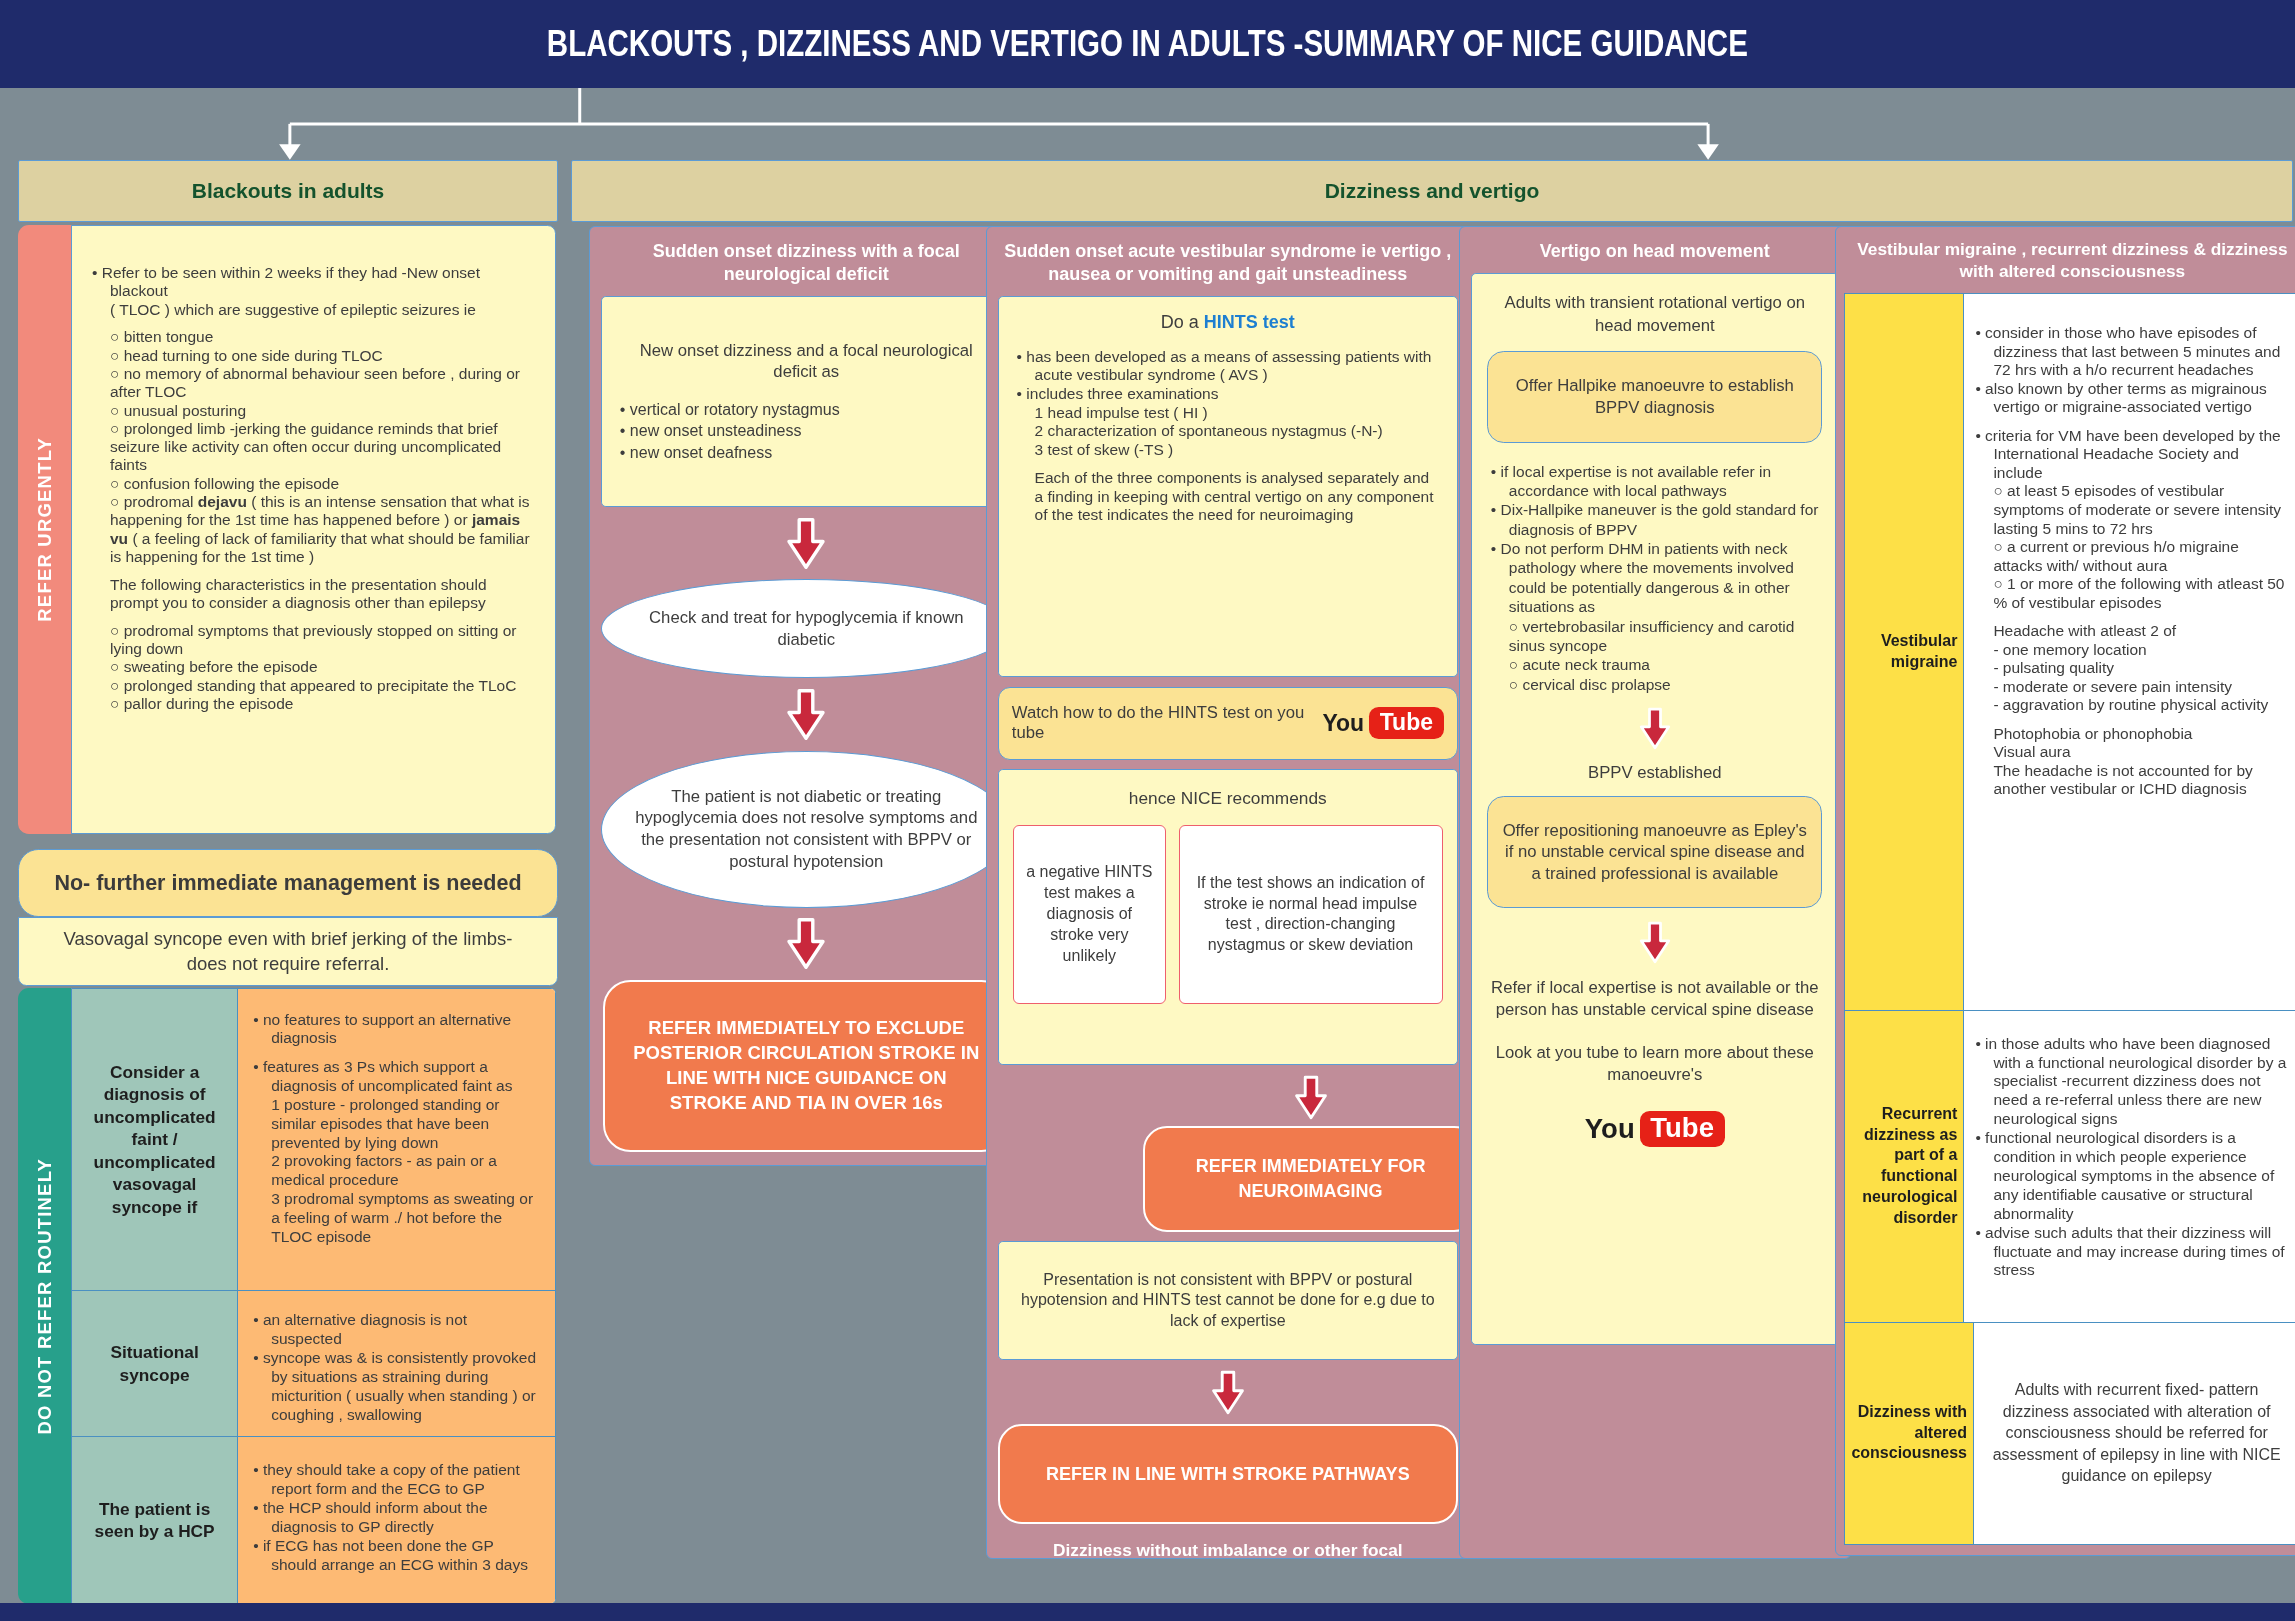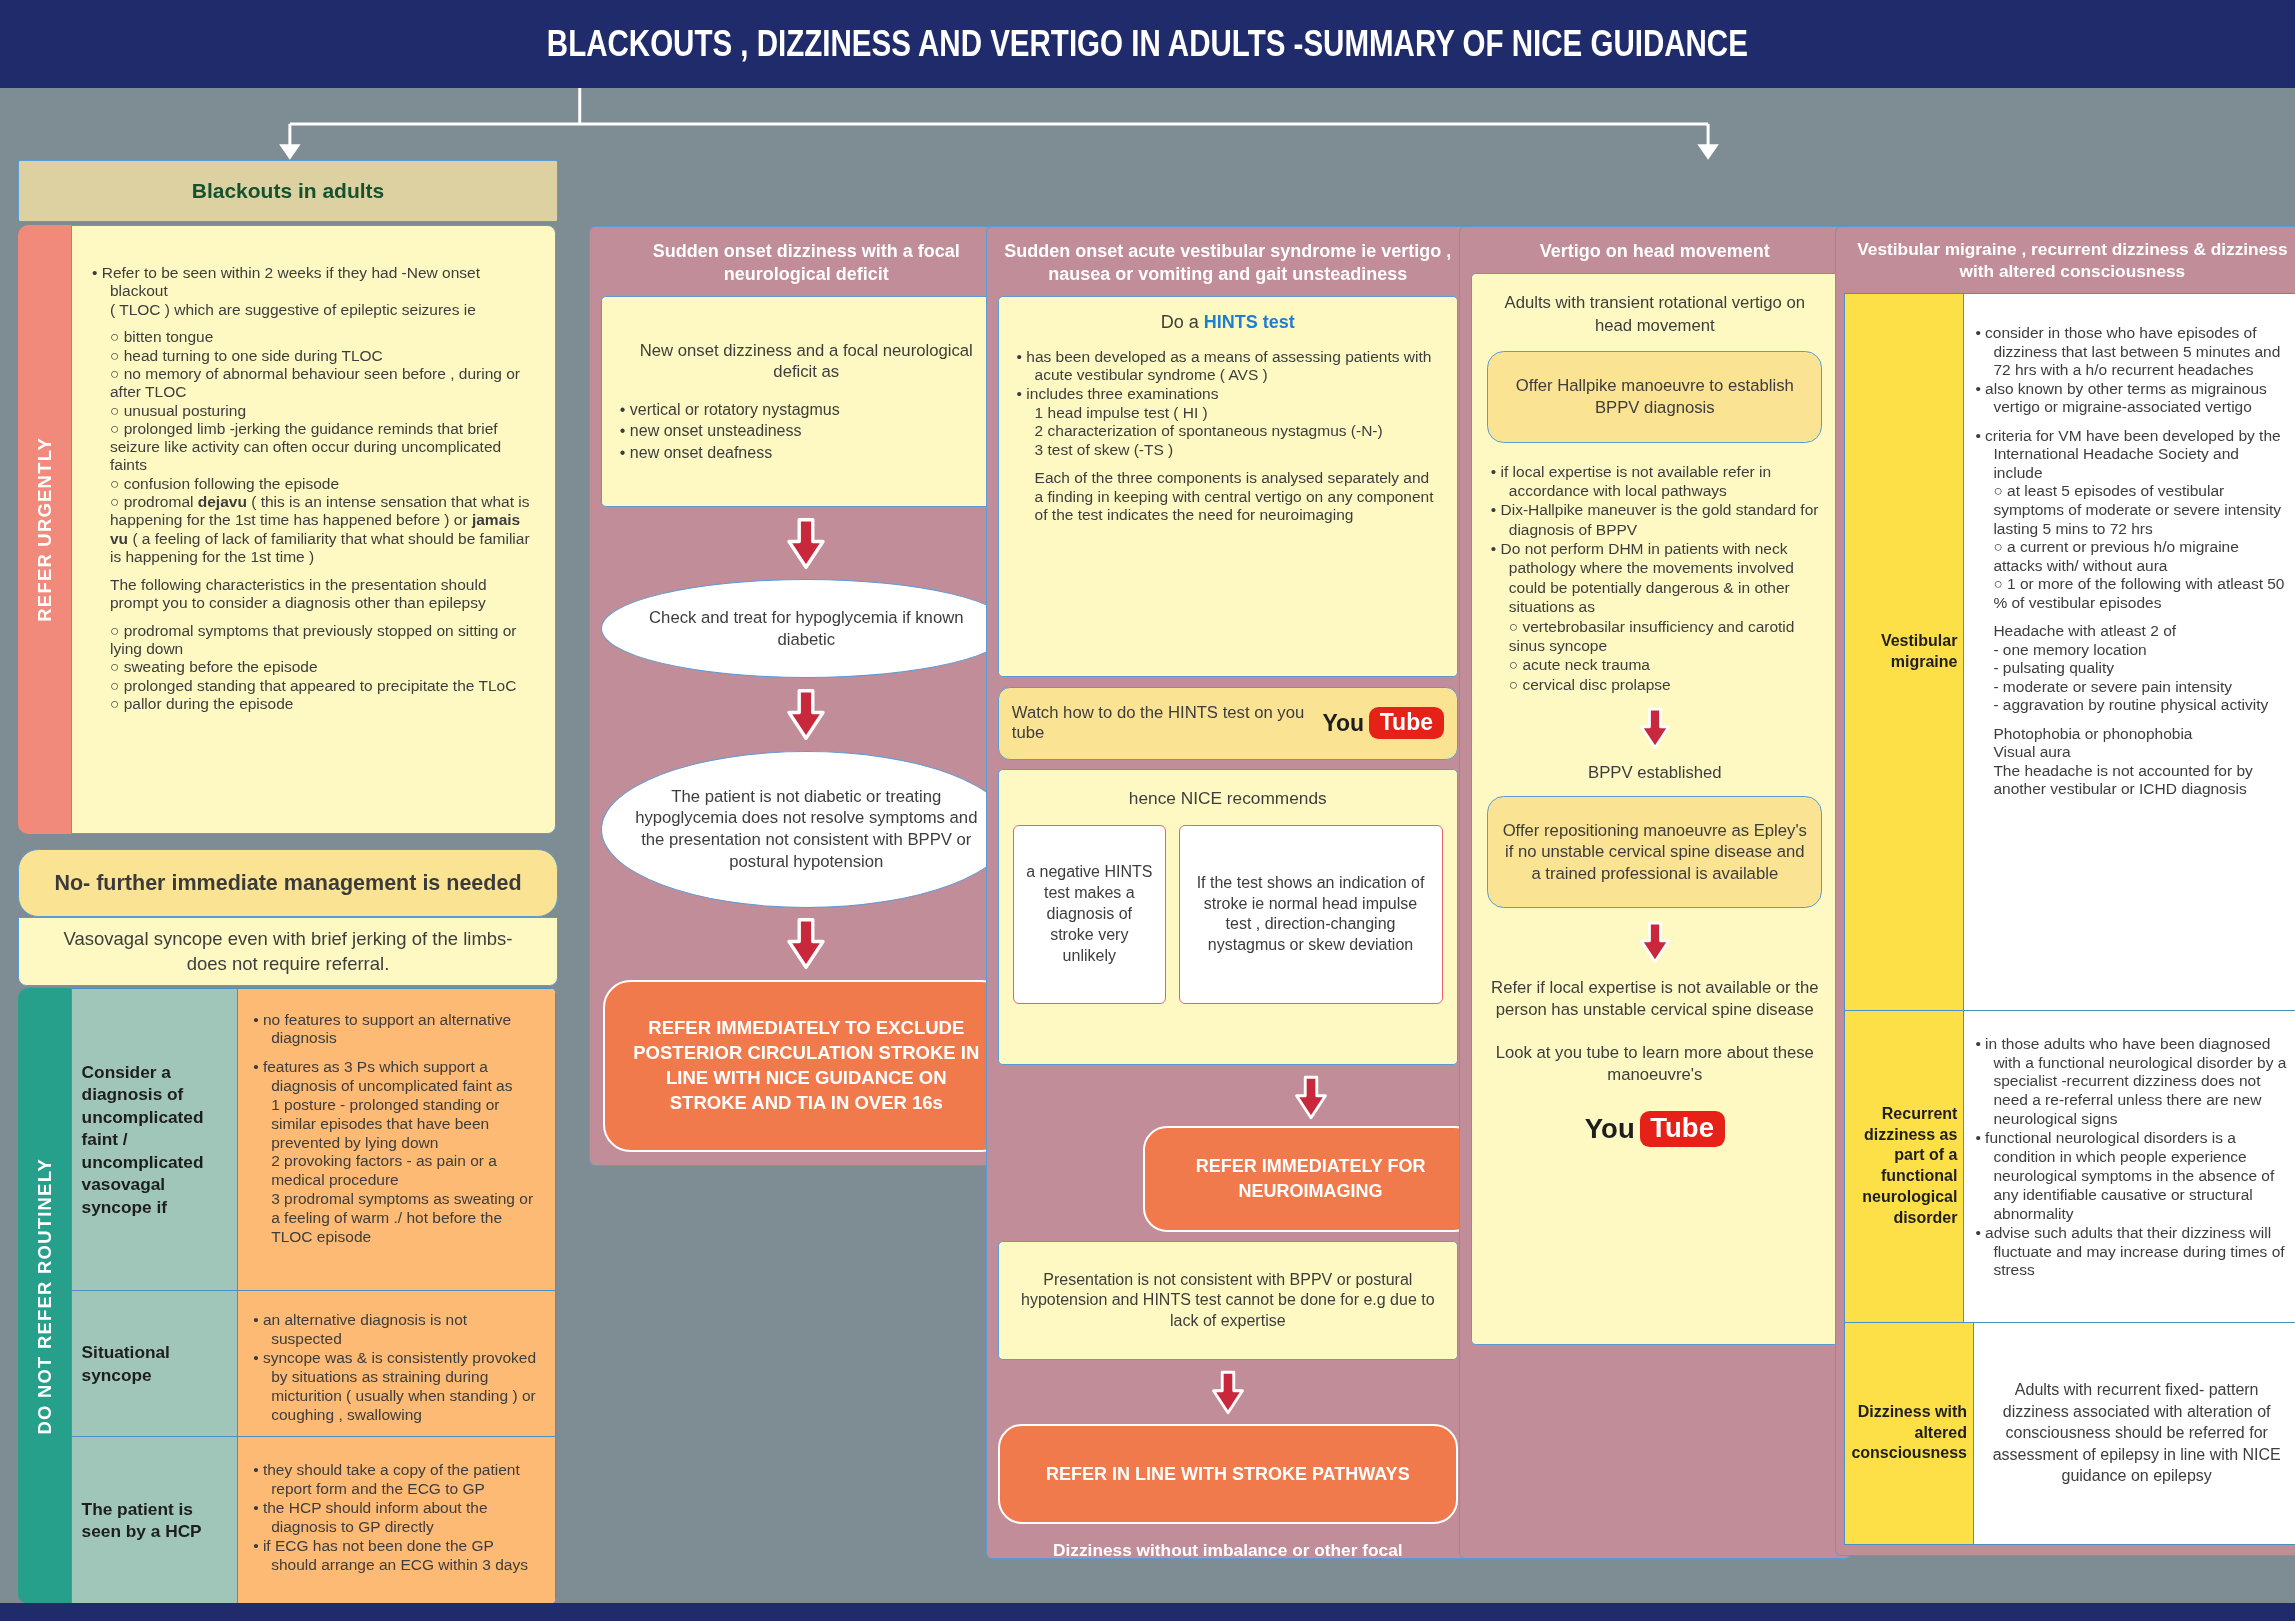--- a/index.html
+++ b/index.html
@@ -40,21 +40,21 @@
   .li-b{text-indent:-18px;}
   .blank{height:9.6px;}
   .b{font-weight:bold;}
   .blue{color:#1d7fd1;font-weight:bold;}
   .center{text-align:center;}
   
   .gtable{flex:1;background:#fff;border:1.8px solid #4a90c2;display:flex;flex-direction:column;border-radius:0 4.8px 4.8px 0;overflow:hidden;}
   .grow{display:flex;flex:0 0 auto;border-top:1.8px solid #4a90c2;}
   .grow:first-child{border-top:none;}
   .glabel{flex:0 0 146px;background:#9fc6b9;border-right:1.8px solid #4a90c2;display:flex;align-items:center;justify-content:center;
-          text-align:left;font-weight:bold;font-size:17.3px;color:#1e1e1e;padding:6px 9.6px;line-height:1.3;}
+          text-align:center;font-weight:bold;font-size:17.3px;color:#1e1e1e;padding:6px 9.6px;line-height:1.3;}
   .gcell{flex:1;background:#fdba74;overflow:hidden;}
   .vtable{flex:1;background:#fff;border:1.8px solid #4a90c2;display:flex;flex-direction:column;overflow:hidden;margin-bottom:3.6px;}
   .vrow{display:flex;flex:0 0 auto;border-top:1.8px solid #4a90c2;overflow:hidden;}
   .vrow:first-child{border-top:none;}
   .vlabel{flex:0 0 106px;background:#fde047;border-right:1.8px solid #4a90c2;display:flex;align-items:center;justify-content:center;
           text-align:right;font-weight:bold;font-size:16px;color:#1e1e1e;padding:4.8px 6px;line-height:1.3;}
   .vcell{flex:1;background:#fff;overflow:hidden;}
   
   .arrow{flex:0 0 auto;align-self:center;}
   .arrow path{fill:#c9283c;stroke:#ffffff;stroke-width:5;stroke-linejoin:round;}
@@ -158,20 +158,23 @@
           <div class="content" style="padding:24px 14.3px 7.2px 33px;font-size:15.5px;line-height:1.22">
               <div class="li-b"><span>• they should take a copy of the patient report form and the ECG to GP</span></div>
               <div class="li-b"><span>• the HCP should inform about the diagnosis to GP directly</span></div>
               <div class="li-b"><span>• if ECG has not been done the GP should arrange an ECG within 3 days</span></div>
             </div>
         </div>
       </div>
     </div>
   </div>
 
+  <div class="abs tanhdr" style="left:571px;top:160px;width:1720px;height:60px">
+    <span>Dizziness and vertigo</span>
+  </div>
 
   <div class="abs panel" style="left:589px;top:226px;width:411px;height:921px">
     <div class="phdr">Sudden onset dizziness with a focal neurological deficit</div>
     <div class="wbox" style="flex:0 0 197px;display:flex;flex-direction:column;justify-content:center;padding:6px 18px">
       <div class="center" style="font-size:16.7px;line-height:1.3;margin-bottom:15.5px">New onset dizziness and a focal neurological deficit as</div>
       <div class="content" style="padding:0 0 0 18px;font-size:16px;line-height:1.35">
           <div class="li-b"><span>• vertical or rotatory nystagmus</span></div>
           <div class="li-b"><span>• new onset unsteadiness</span></div>
           <div class="li-b"><span>• new onset deafness</span></div>
         </div>

